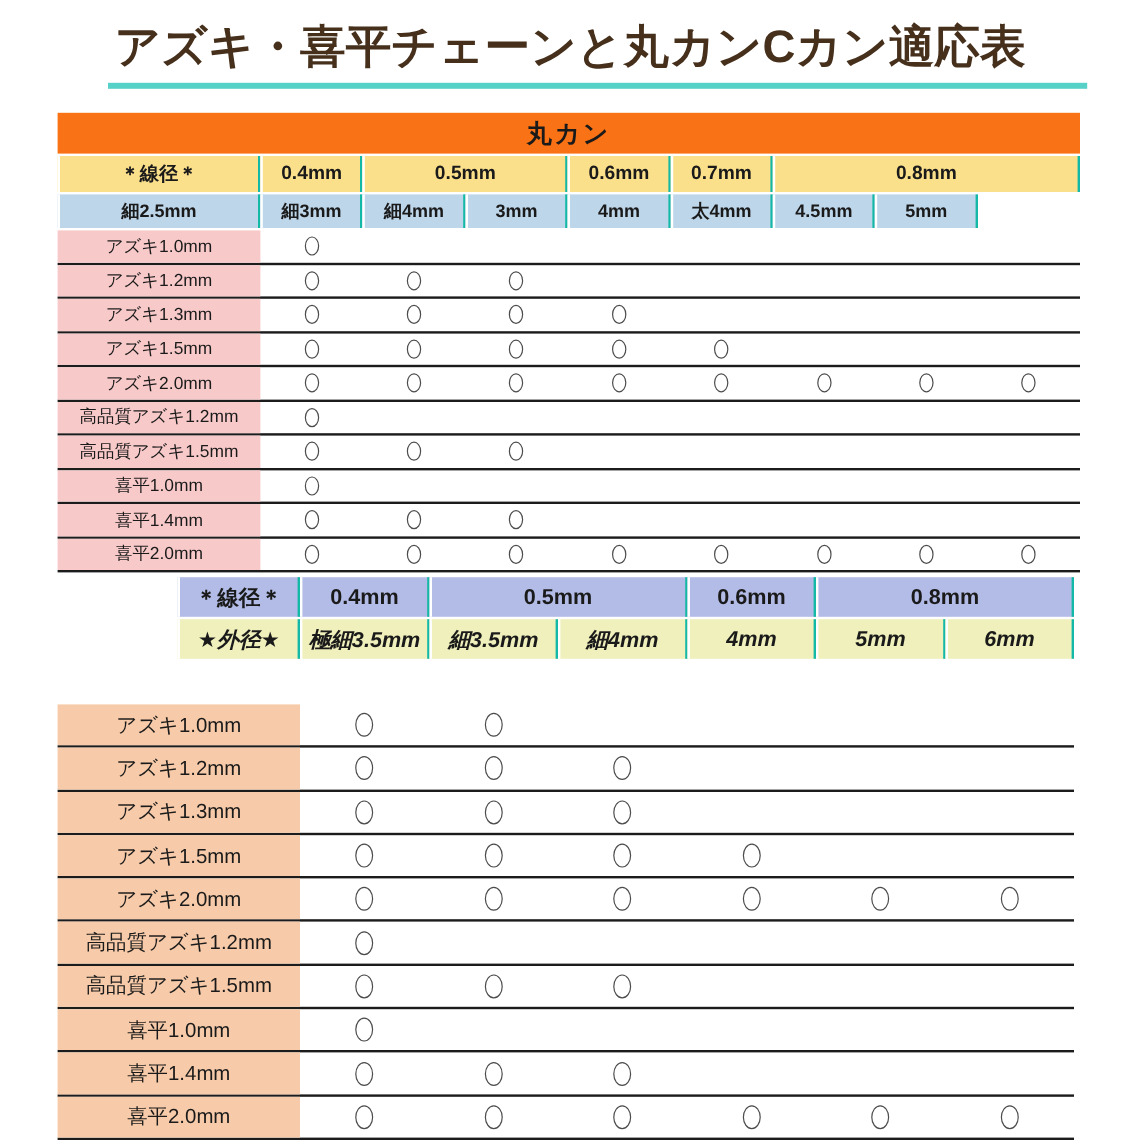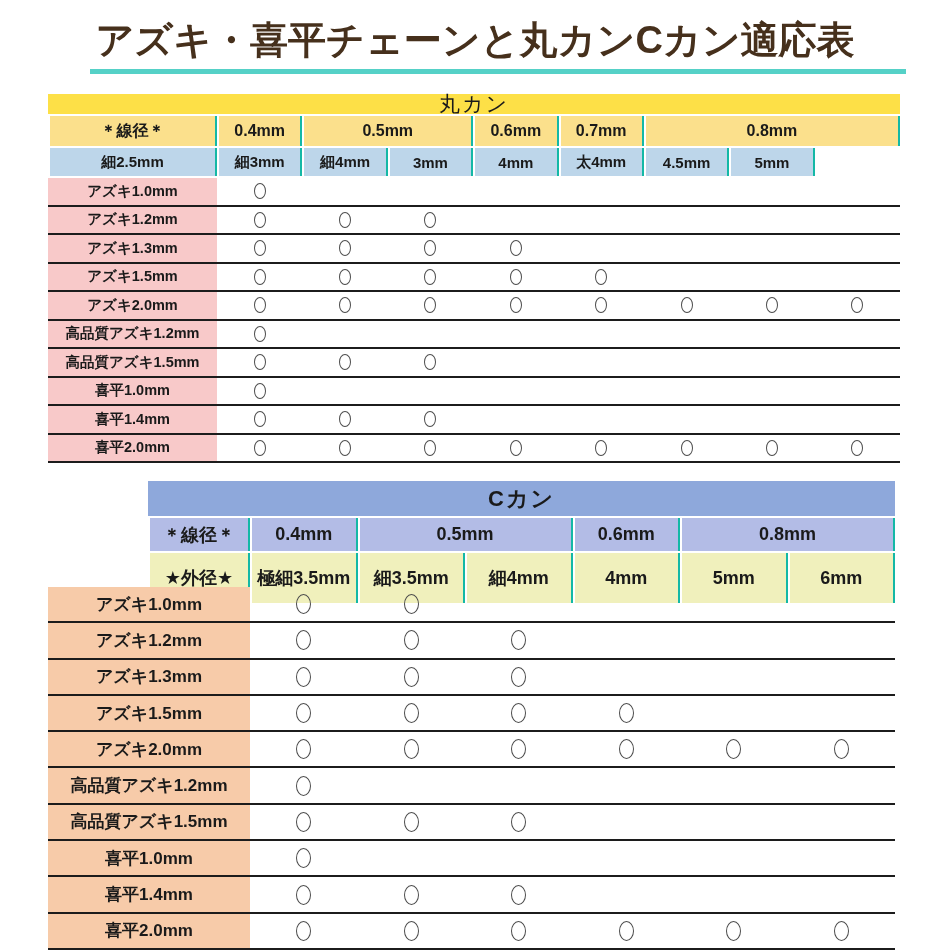--- a/index.html
+++ b/index.html
@@ -19,46 +19,46 @@
   .hrow{display:grid;align-items:stretch;}
   .cell{
     display:flex;align-items:center;justify-content:center;
     font-weight:bold;box-sizing:border-box;
     border-left:2px solid #fff;border-right:2px solid #14b8a6;
     white-space:nowrap;
   }
   .brow{display:grid;align-items:stretch;border-bottom:2px solid #1c1c1c;box-sizing:border-box;}
   .brow .lab{
     display:flex;align-items:center;justify-content:center;
-    font-weight:bold;box-sizing:border-box;white-space:nowrap;
+    font-weight:normal;box-sizing:border-box;white-space:nowrap;
   }
   .brow .dcell{display:flex;align-items:center;justify-content:center;}
   .ring{display:inline-block;border-radius:50%;box-sizing:border-box;}
   
   .t1{position:absolute;left:48px;top:94px;width:852px;}
   .t1 .hrow{grid-template-columns:169px repeat(8,1fr);}
-  .t1-head{height:20px;background:#fde047;margin-bottom:2px;
+  .t1-head{height:34px;background:#f97316;margin-bottom:2px;
     display:flex;align-items:center;justify-content:center;
-    font-size:21px;font-weight:normal;letter-spacing:2px;}
+    font-size:21px;font-weight:bold;letter-spacing:2px;}
   .t1-wire{margin-bottom:2px;}
   .t1-wire .cell{height:30px;background:#fbe08c;font-size:16px;}
   .t1-od{margin-bottom:2px;}
   .t1-od .cell{height:28px;background:#bdd6ea;font-size:15px;}
   .t1 .brow{grid-template-columns:169px repeat(8,1fr);height:28.5px;}
   .t1 .lab{background:#f8c9c9;font-size:14.5px;}
   .t1 .ring{width:12px;height:16px;border:1.5px solid #4c4c4c;}
   
   .t2h{position:absolute;left:148px;top:481px;width:747px;}
   .t2h .hrow{grid-template-columns:102px repeat(6,1fr);}
   .t2-head{height:35px;background:#8ea8db;margin-bottom:2px;
     display:flex;align-items:center;justify-content:center;
     font-size:22px;font-weight:bold;letter-spacing:2px;}
   .t2-wire{margin-bottom:2px;}
   .t2-wire .cell{height:33px;background:#b3bce6;font-size:18px;}
-  .t2-od .cell{height:50px;background:#f0f0bc;font-size:18px;}
+  .t2-od .cell{height:33px;background:#f0f0bc;font-size:18px;font-style:italic;}
   .t2b{position:absolute;left:48px;top:587px;width:847px;}
   .t2b .brow{grid-template-columns:202px repeat(6,1fr);height:36.3px;}
   .t2b .lab{background:#f7cba9;font-size:17px;}
   .t2b .ring{width:15px;height:20px;border:1.6px solid #4c4c4c;}
 </style>
 </head>
 <body>
 
 <div class="sheet">
 
@@ -269,21 +269,20 @@
             <span class="ring"></span>
           </div>
           <div class="dcell">
             <span class="ring"></span>
           </div>
         </div>
       </div>
   </section>
 
   <section class="t2h">
-    <div class="t2-head">Cカン</div>
     <div class="hrow t2-wire" id="t2-wire">
         <div class="cell">＊線径＊</div>
         <div class="cell">0.4mm</div>
         <div class="cell" style="grid-column: span 2;">0.5mm</div>
         <div class="cell">0.6mm</div>
         <div class="cell" style="grid-column: span 2;">0.8mm</div>
       </div>
     <div class="hrow t2-od" id="t2-od">
         <div class="cell">★外径★</div>
         <div class="cell">極細3.5mm</div>

